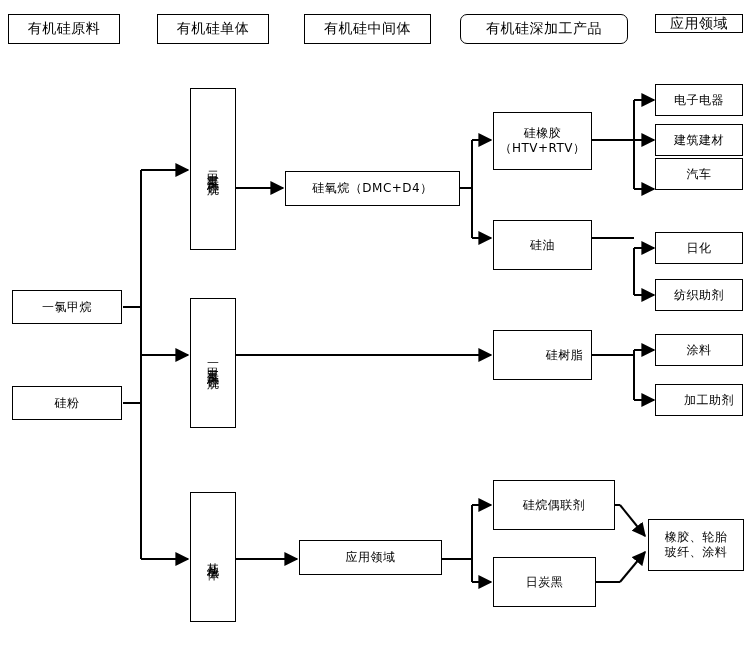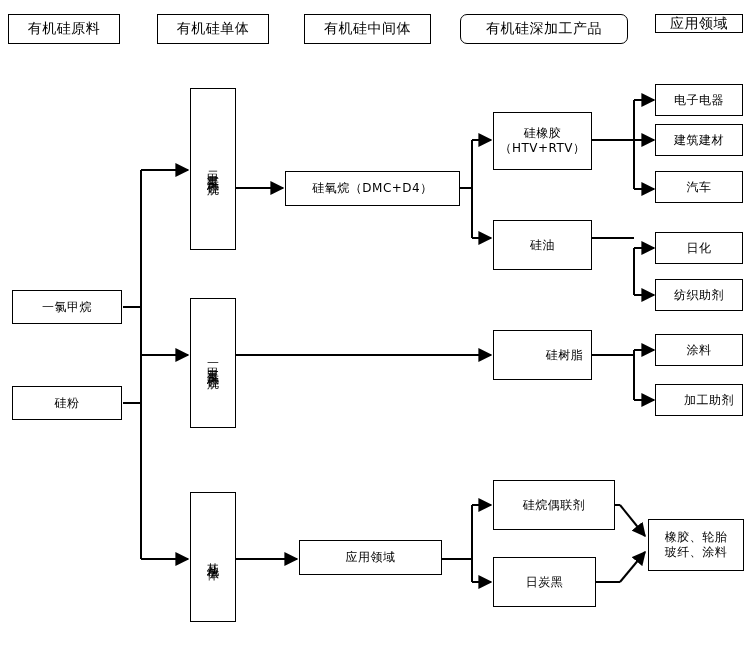--- a/index.html
+++ b/index.html
@@ -157,21 +157,21 @@
   <div class="box" style="left:493px; top:557px; width:103px; height:50px;">
     <span>日炭黑</span>
   </div>
 
   <div class="box" style="left:655px; top:84px;  width:88px; height:32px;">
     <span>电子电器</span>
   </div>
   <div class="box" style="left:655px; top:124px; width:88px; height:32px;">
     <span>建筑建材</span>
   </div>
-  <div class="box" style="left:655px; top:171px; width:88px; height:32px;">
+  <div class="box" style="left:655px; top:158px; width:88px; height:32px;">
     <span>汽车</span>
   </div>
   <div class="box" style="left:655px; top:232px; width:88px; height:32px;">
     <span>日化</span>
   </div>
   <div class="box" style="left:655px; top:279px; width:88px; height:32px;">
     <span>纺织助剂</span>
   </div>
   <div class="box" style="left:655px; top:334px; width:88px; height:32px;">
     <span>涂料</span>

